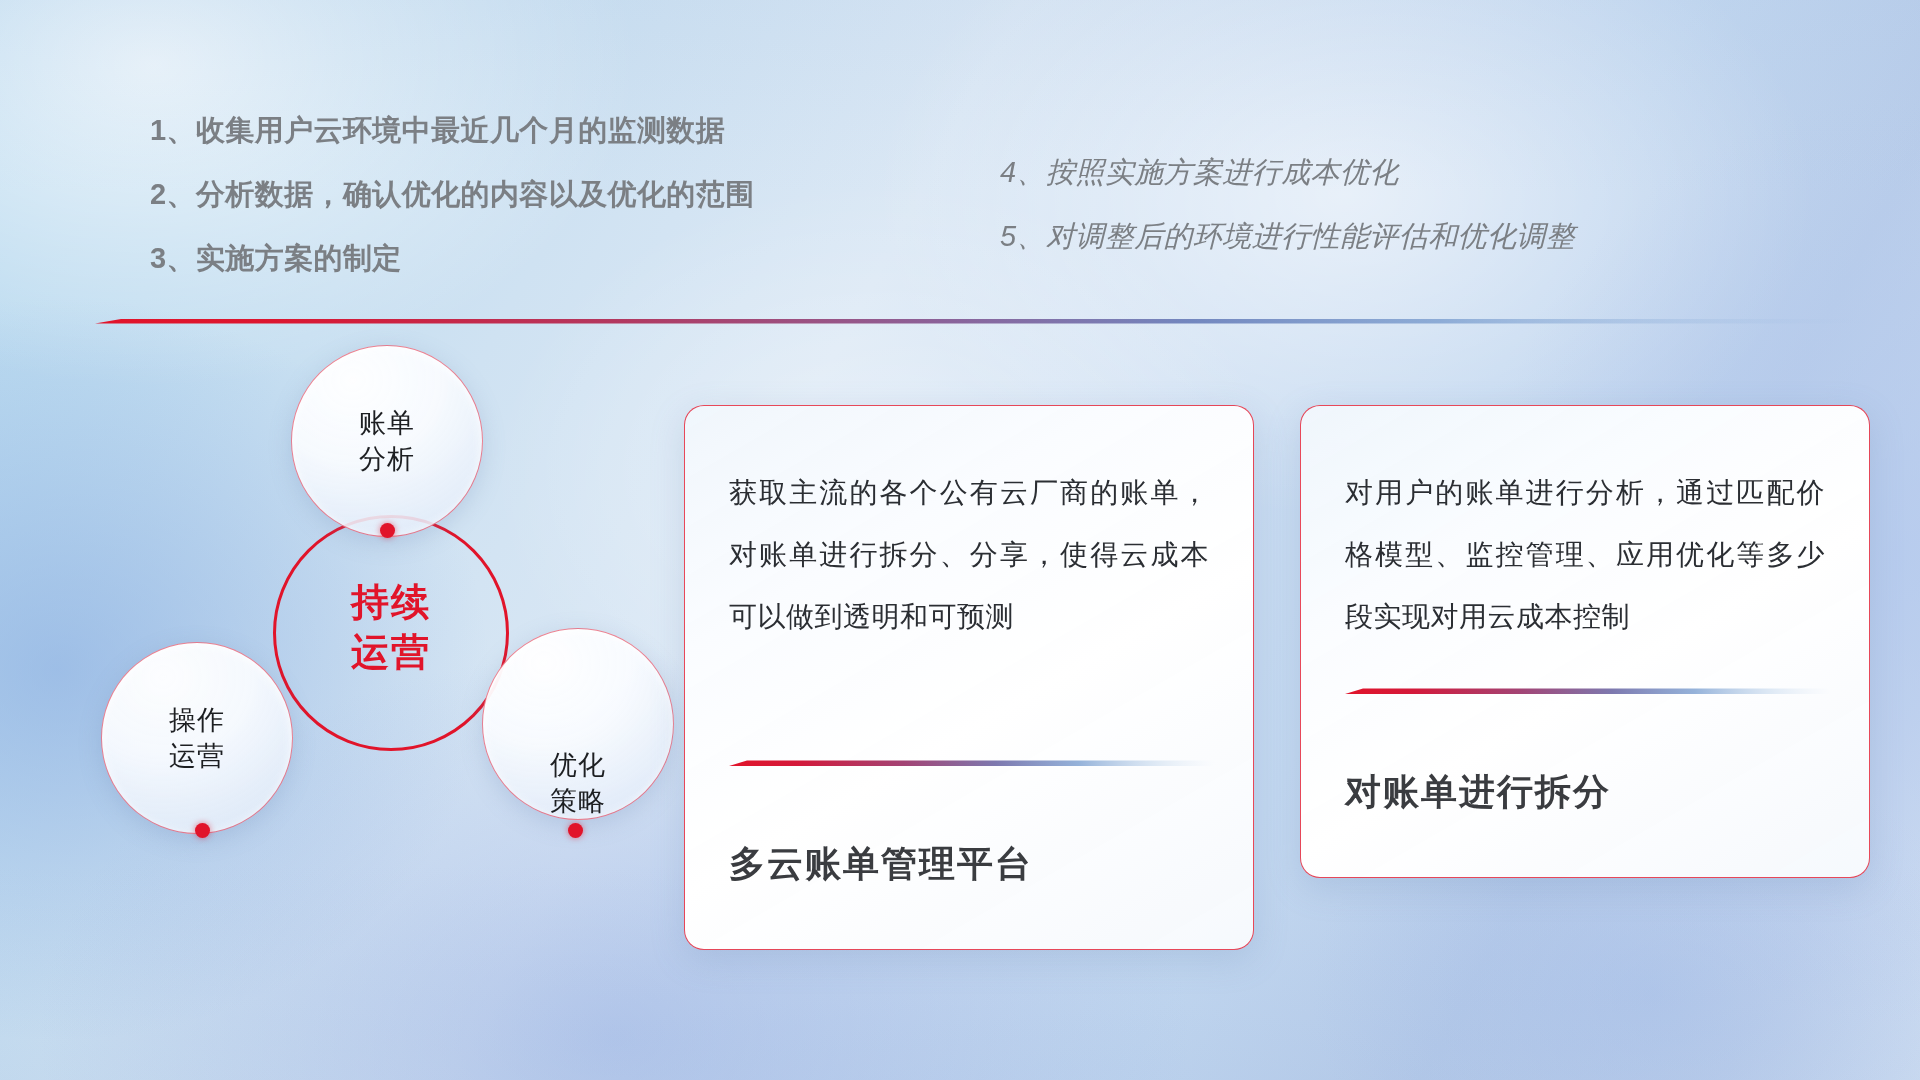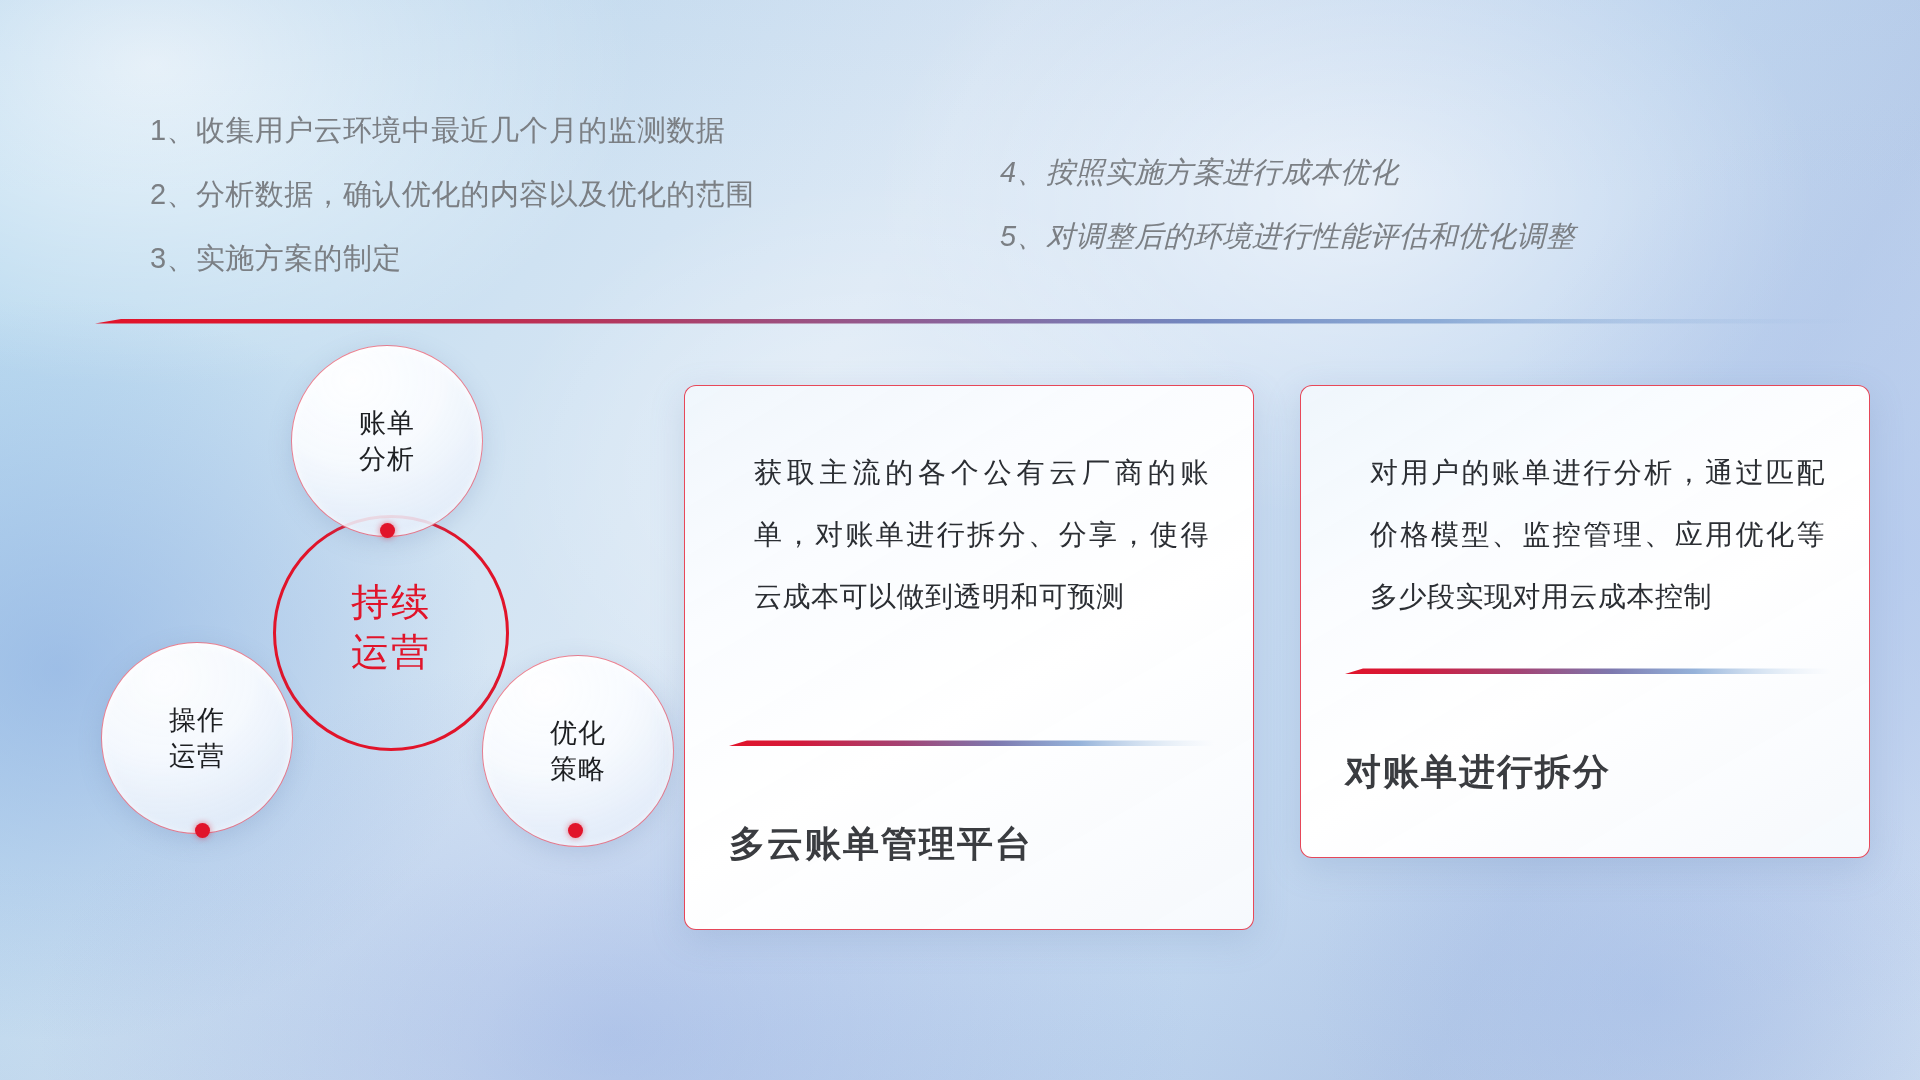--- a/index.html
+++ b/index.html
@@ -62,21 +62,21 @@
   }
   .bg-vignette {
     background: linear-gradient(180deg, rgba(150,180,220,0.10) 0%, rgba(255,255,255,0) 18%, rgba(255,255,255,0) 80%, rgba(140,170,215,0.14) 100%);
   }
 
   
   .bullets {
     position: absolute;
     z-index: 5;
   }
-  .bullets.left  { left: 150px; top: 98px; }
+  .bullets.left  { left: 150px; top: 98px; font-weight: bold; }
   .bullets.right { left: 1000px; top: 140px; font-style: italic; }
   .bullet-line {
     color: #7b7f84;
     font-size: 29px;
     line-height: 64px;
     white-space: nowrap;
     letter-spacing: 0.4px;
   }
 
   
@@ -123,21 +123,21 @@
   .bubble-label {
     color: #1d1f22;
     font-size: 27px;
     font-weight: 400;
     line-height: 36px;
     letter-spacing: 1px;
     white-space: pre-line;
   }
   .bubble-top    { left: 196px; top: 0px;   width: 190px; height: 190px; }
   .bubble-left   { left: 6px;   top: 297px; width: 190px; height: 190px; }
-  .bubble-right  { left: 387px; top: 310px; width: 190px; height: 190px; }
+  .bubble-right  { left: 387px; top: 283px; width: 190px; height: 190px; align-items: flex-end; }
 
   .node-dot {
     position: absolute;
     width: 15px;
     height: 15px;
     border-radius: 50%;
     background: #e1142a;
     box-shadow: 0 0 6px rgba(225,20,42,0.55);
   }
   .dot-top   { left: 285px; top: 178px; }
@@ -145,38 +145,39 @@
   .dot-right { left: 473px; top: 478px; }
 
   .center-label {
     position: absolute;
     left: 178px;
     top: 232px;
     width: 236px;
     text-align: center;
     color: #e1142a;
     font-size: 38px;
-    font-weight: 400;
+    font-weight: 700;
     line-height: 50px;
     letter-spacing: 2px;
     white-space: pre-line;
   }
 
   
   .card {
     position: absolute;
     z-index: 6;
-    border-radius: 12px;
+    border-radius: 20px;
     box-sizing: border-box;
     border: 1.5px solid rgba(225,20,42,0.78);
     background:
       linear-gradient(150deg, rgba(240,246,252,0.97) 0%, rgba(250,252,255,0.99) 28%, rgba(255,255,255,1) 56%, rgba(246,249,253,0.99) 100%);
     box-shadow: 0 10px 34px rgba(105,135,180,0.22);
     overflow: hidden;
-    padding: 56px 44px 0 69px;
+    padding: 56px 44px 0 44px;
+    margin-top: 20px;
   }
   .card-1 { left: 684px;  top: 385px; width: 570px; height: 545px; }
   .card-2 { left: 1300px; top: 385px; width: 570px; height: 473px; }
 
   .card-body {
     color: #2b2e33;
     font-size: 28px;
     line-height: 62px;
     letter-spacing: 0.5px;
     text-align: justify;

